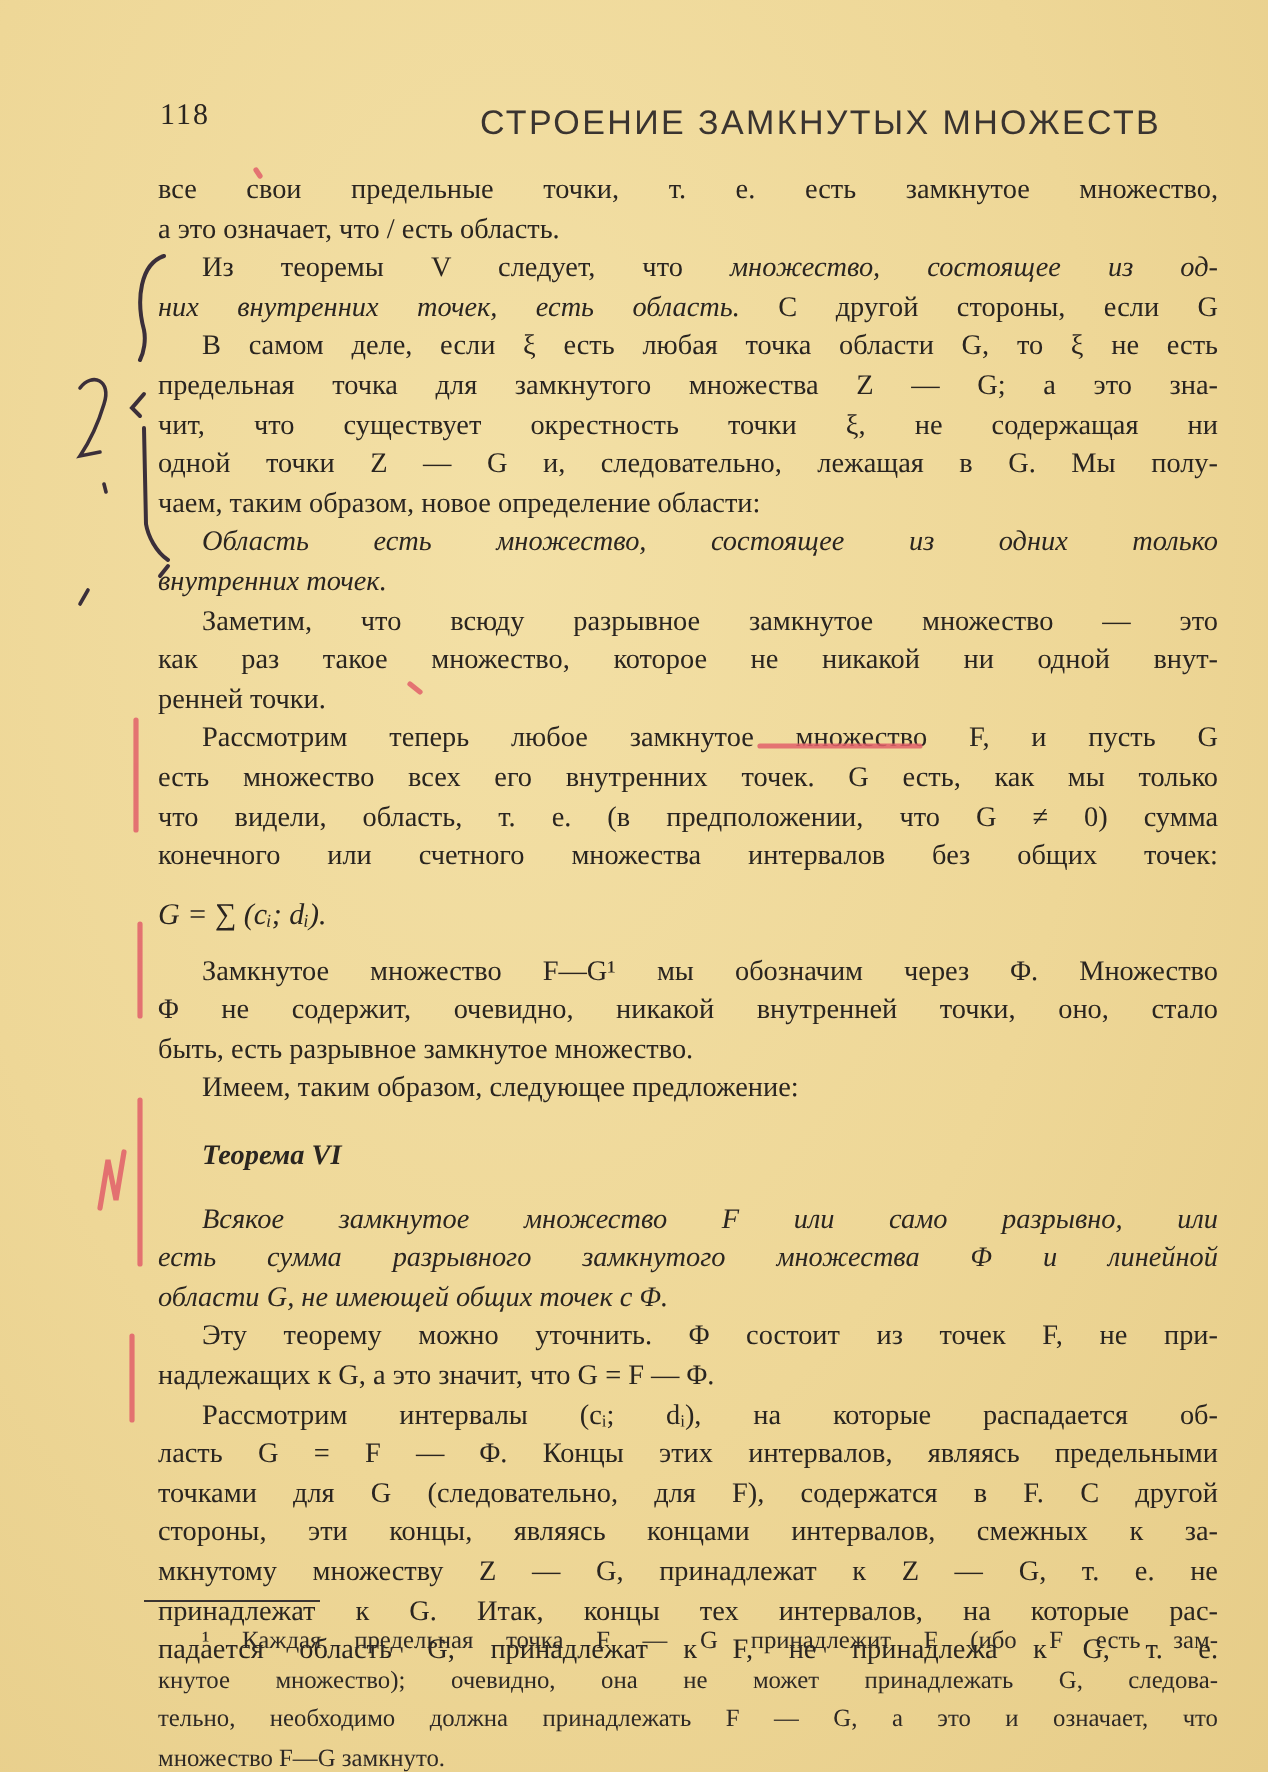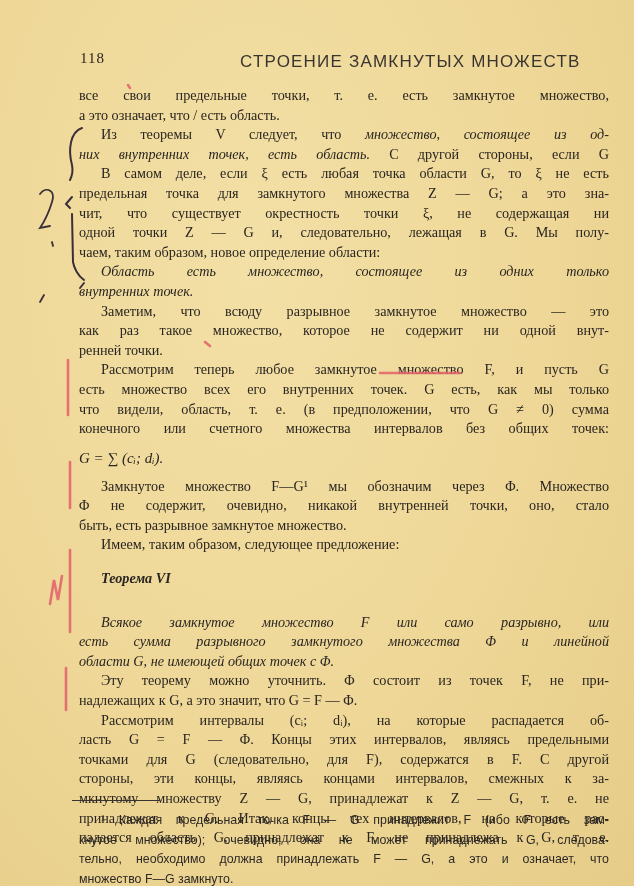--- a/index.html
+++ b/index.html
@@ -17,25 +17,25 @@
   }
   .page-number { position: absolute; left: 0; top: 0; font-size: 15px; letter-spacing: 1px; }
   .head-title {
     position: absolute; left: 160px; top: 2px; font-size: 17px; letter-spacing: 1.2px;
     text-transform: uppercase; font-family: "Liberation Sans", sans-serif; color: #3a3430;
   }
   .body-text {
     position: absolute; left: 79px; top: 86px; width: 530px;
     font-size: 14.2px; line-height: 19.6px; text-align: justify;
   }
-  .line { display: block; white-space: nowrap; text-align: justify; text-align-last: justify; height: 19.6px; }
+  .line { display: block; white-space: nowrap; text-align: justify; text-align-last: justify; height: 19.6px; font-family: Liberation Serif, serif; }
   .line.last { text-align-last: left; }
   .indent { padding-left: 22px; }
   .it { font-style: italic; }
-  .theorem-title { font-style: italic; font-weight: bold; margin-top: 14px; margin-bottom: 24px; padding-left: 22px; height: 19.6px; display:block;}
+  .theorem-title { font-style: italic; font-weight: bold; margin-top: 14px; margin-bottom: 12px; padding-left: 22px; height: 19.6px; display:block;}
   .formula { display:block; height: 24px; line-height: 26px; margin: 6px 0 8px 0; font-size: 15px; }
   .footnote-rule {
     position: absolute; left: 72px; top: 800px; width: 88px; height: 0; border-top: 1px solid #3a3430;
   }
   .footnotes {
     position: absolute; left: 79px; top: 812px; width: 530px;
     font-size: 12.4px; line-height: 17.2px; font-family: "Liberation Sans", sans-serif; color: #2e2925;
   }
   .mark { position: absolute; }
 </style>
@@ -55,21 +55,21 @@
     <span class="line indent"><span>Из теоремы V следует, что </span><span class="it">множество, состоящее из од-</span></span>
     <span class="line"><span class="it">них внутренних точек, есть область.</span><span> С другой стороны, если G</span></span>
     <span class="line indent">В самом деле, если ξ есть любая точка области G, то ξ не есть</span>
     <span class="line">предельная точка для замкнутого множества Z — G; а это зна-</span>
     <span class="line">чит, что существует окрестность точки ξ, не содержащая ни</span>
     <span class="line">одной точки Z — G и, следовательно, лежащая в G. Мы полу-</span>
     <span class="line last">чаем, таким образом, новое определение области:</span>
     <span class="line indent it">Область есть множество, состоящее из одних только</span>
     <span class="line last it">внутренних точек.</span>
     <span class="line indent">Заметим, что всюду разрывное замкнутое множество — это</span>
-    <span class="line">как раз такое множество, которое не содержит ни одной внут-</span>
+    <span class="line">как раз такое множество, которое не никакой ни одной внут-</span>
     <span class="line last">ренней точки.</span>
     <span class="line indent">Рассмотрим теперь любое замкнутое множество F, и пусть G</span>
     <span class="line">есть множество всех его внутренних точек. G есть, как мы только</span>
     <span class="line">что видели, область, т. е. (в предположении, что G ≠ 0) сумма</span>
     <span class="line">конечного или счетного множества интервалов без общих точек:</span>
 
     <span class="formula it">G = ∑ (cᵢ; dᵢ).</span>
 
     <span class="line indent">Замкнутое множество F—G¹ мы обозначим через Φ. Множество</span>
     <span class="line">Φ не содержит, очевидно, никакой внутренней точки, оно, стало</span>

